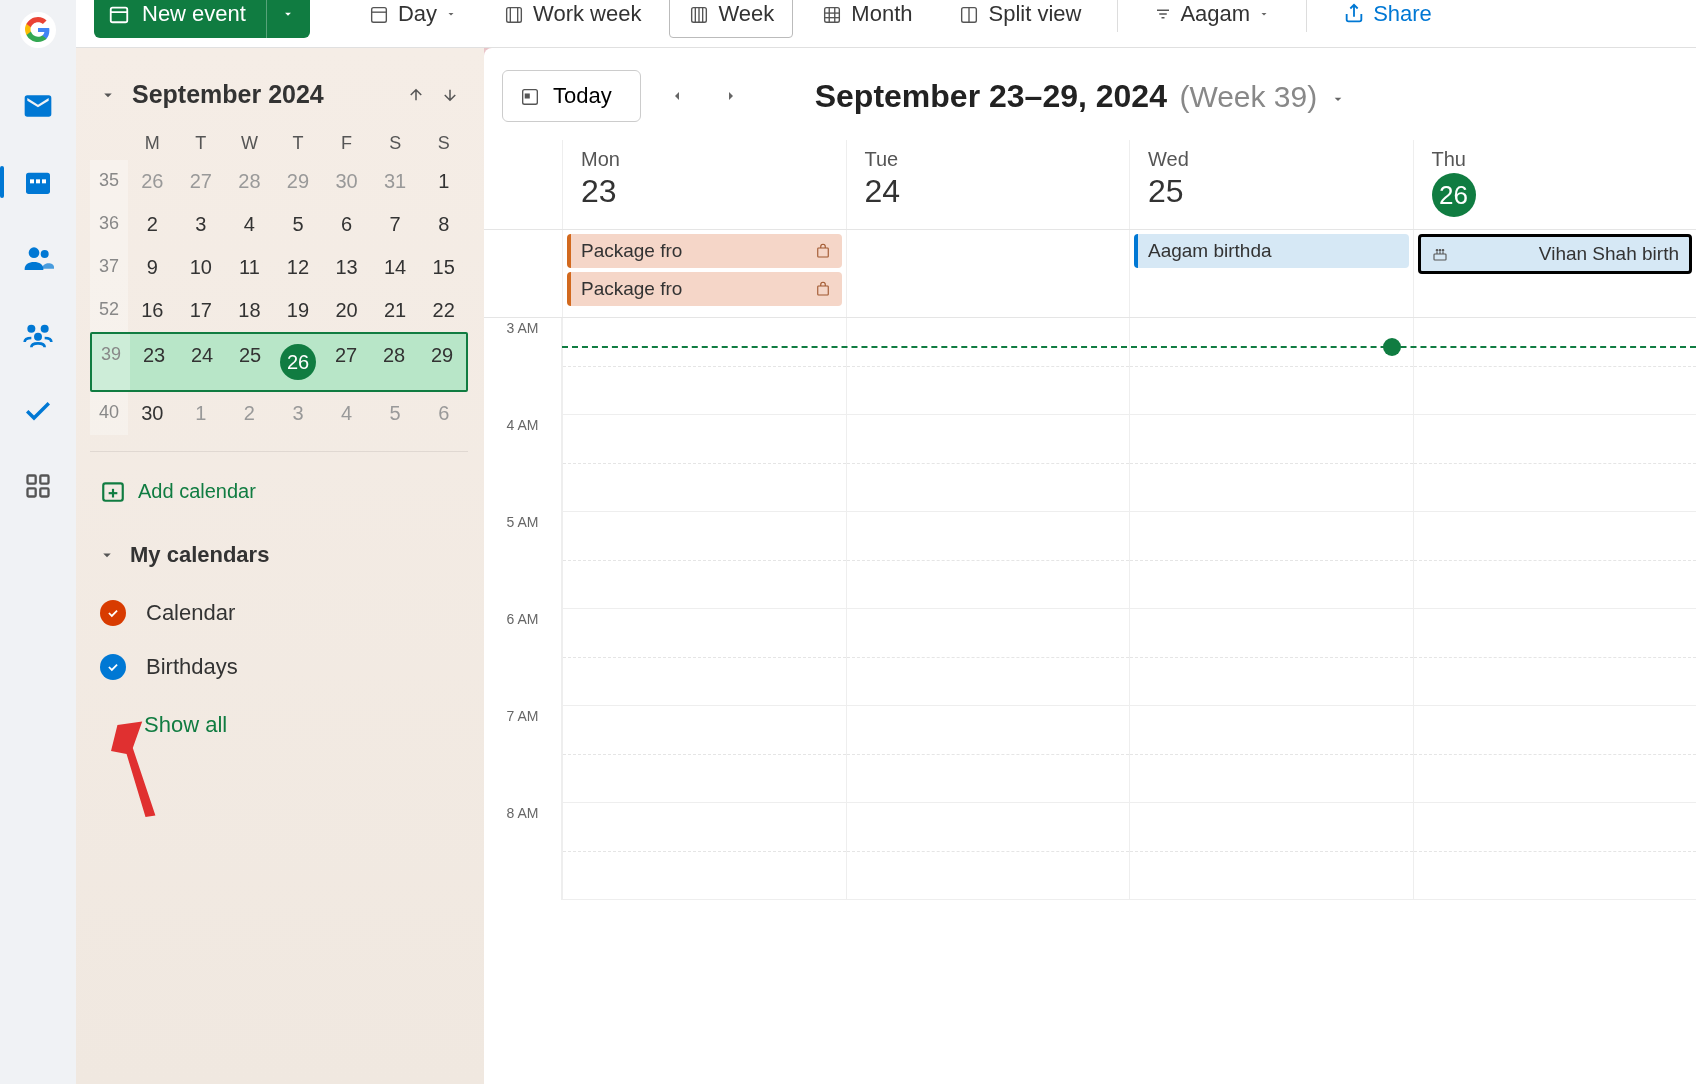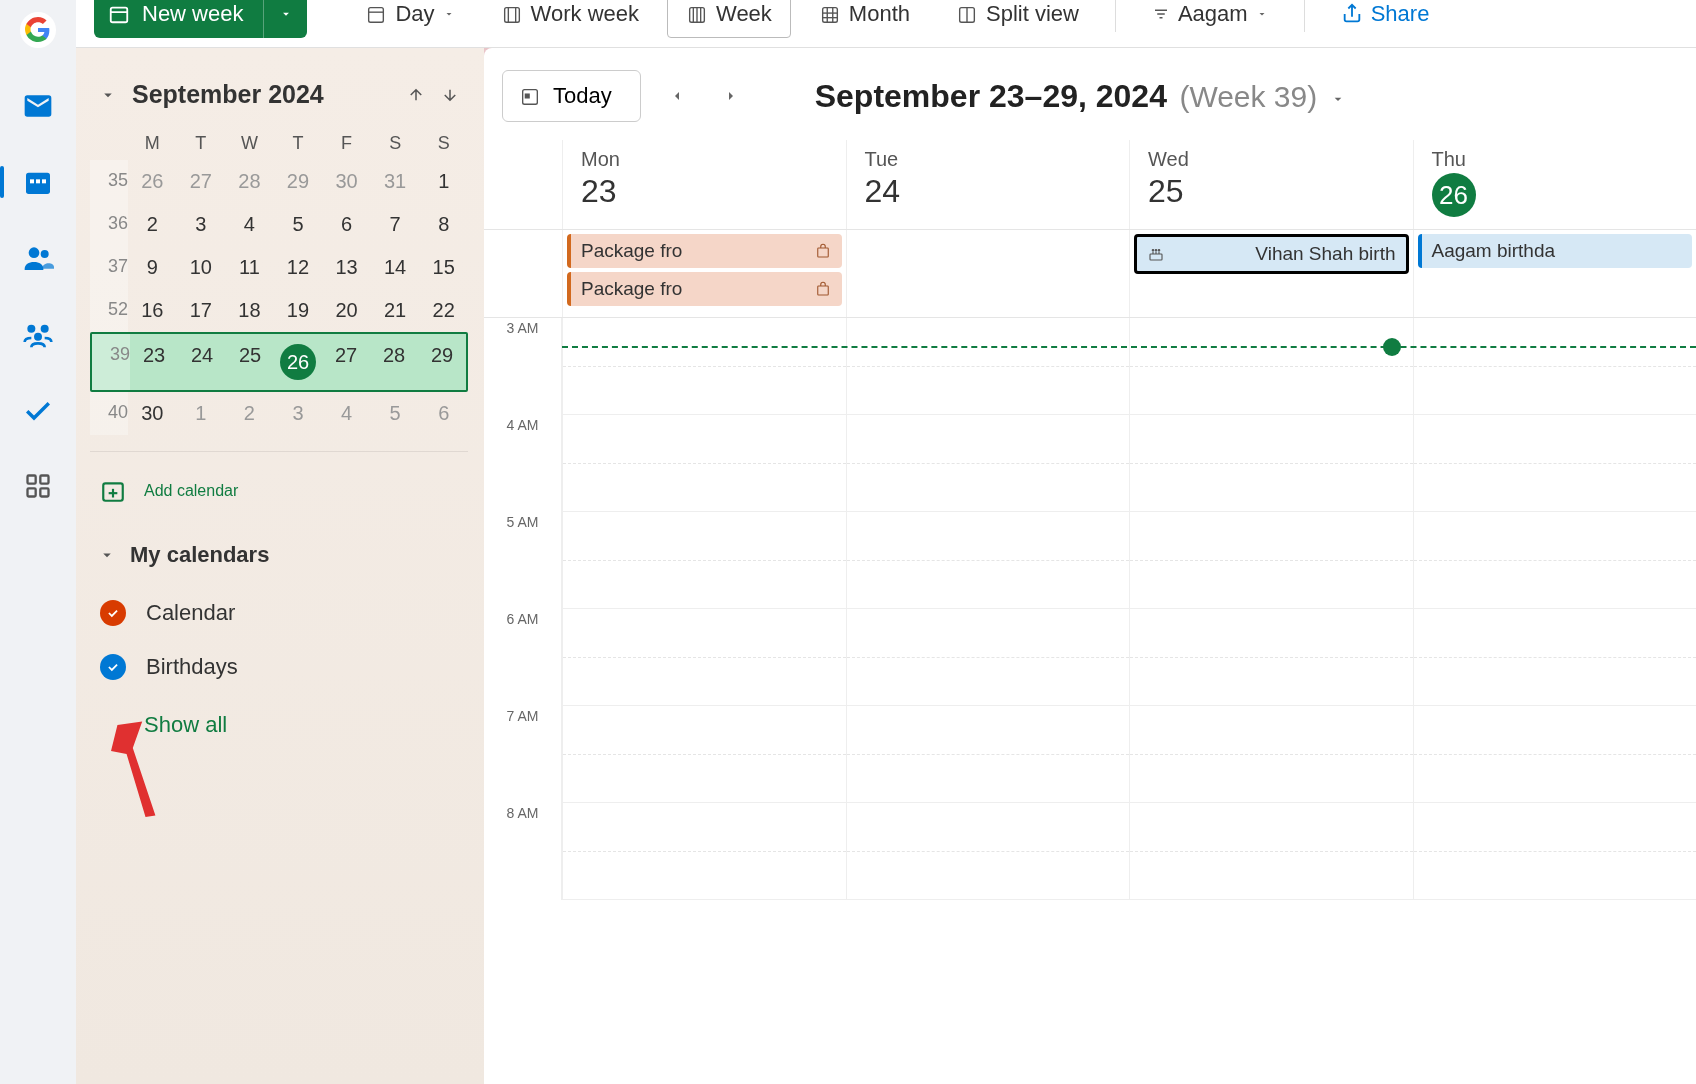--- a/index.html
+++ b/index.html
@@ -22,27 +22,27 @@
 .divider-v { width:1px; height:36px; background:#ddd; margin: 0 8px; }
 
 
 .sidebar { position: absolute; left: 76px; top: 48px; width: 408px; bottom: 0; background: linear-gradient(180deg, #f5ede6 0%, #f0e8e0 100%); padding: 20px 16px 8px 14px; overflow-y: auto; }
 .month-header { display:flex; align-items:center; gap: 14px; padding: 12px 8px 18px; }
 .month-title { font-size: 25px; font-weight: 600; color:#333; flex:1; }
 .chev { width:20px; height:20px; cursor:pointer; display:flex; align-items:center; justify-content:center; }
 .mini-cal { }
 .mini-row { display: grid; grid-template-columns: 38px repeat(7, 1fr); }
 .mini-head { text-align:center; font-size: 18px; color:#555; padding: 6px 0; }
-.mini-wk { text-align:right; font-size: 18px; color:#888; padding: 10px 0; background: rgba(255,255,255,0.3); }
+.mini-wk { text-align:center; font-size: 18px; color:#888; padding: 10px 0; background: rgba(255,255,255,0.3); }
 .mini-day { text-align:center; font-size: 20px; color:#333; padding: 10px 0; cursor:pointer; position:relative; }
 .mini-day.dim { color:#999; }
 .mini-row.sel { background: #b8e6c8; border: 2px solid #107c41; border-radius: 2px; }
 .mini-day.today { }
 .mini-day.today span { background:#107c41; color:#fff; border-radius:50%; width:36px; height:36px; display:inline-flex; align-items:center; justify-content:center; }
-.add-cal { display:flex; align-items:center; gap:18px; color:#107c41; font-size:16px; padding: 26px 10px 20px; cursor:pointer; border-top: 1px solid rgba(0,0,0,0.08); margin-top: 16px; }
+.add-cal { display:flex; align-items:center; gap:12px; color:#107c41; font-size:20px; padding: 26px 10px 20px; cursor:pointer; border-top: 1px solid rgba(0,0,0,0.08); margin-top: 16px; }
 .my-cals { display:flex; align-items:center; gap:14px; font-size:22px; font-weight:600; color:#333; padding: 18px 8px; cursor:pointer; }
 .cal-item { display:flex; align-items:center; gap:20px; padding: 14px 10px; font-size:22px; color:#333; cursor:pointer; }
 .cal-check { width:26px; height:26px; border-radius:50%; display:flex; align-items:center; justify-content:center; color:#fff; }
 .show-all { color:#107c41; font-size:22px; padding: 18px 10px 10px 54px; cursor:pointer; }
 
 
 .main { position: absolute; left: 484px; top: 48px; right: 0; bottom: 0; background: #fff; border-radius: 8px 0 0 0; display:flex; flex-direction:column; overflow:hidden; }
 .main-bg { position:absolute; left:484px; top:48px; right:0; height:14px; background: linear-gradient(90deg, #e9c5c9, #d4e8a8, #a8c8e8); }
 .main-header { display:flex; align-items:center; padding: 22px 18px 18px; gap: 18px; }
 .today-btn { border:1px solid #ccc; border-radius:6px; padding: 12px 28px 12px 16px; font-size:22px; display:flex; align-items:center; gap:12px; cursor:pointer; }
@@ -135,21 +135,21 @@
   </div>
 </div>
 
 <div class="toolbar">
   <div class="new-event">
     <div class="new-event-main">
       <svg width="22" height="22" viewBox="0 0 24 24" fill="none" stroke="#fff" stroke-width="2">
           <rect x="3" y="5" width="18" height="16" rx="2"></rect>
           <line x1="3" y1="10" x2="21" y2="10"></line>
         </svg>
-      <span>New week</span>
+      <span>New event</span>
     </div>
     <div class="new-event-drop">
       <svg width="14" height="14" viewBox="0 0 24 24" fill="#fff">
           <path d="M7 10l5 5 5-5z"></path>
         </svg>
     </div>
   </div>
   <div style="width:20px"></div>
   <div class="view-btn">
     <svg width="22" height="22" viewBox="0 0 24 24" fill="none" stroke="#555" stroke-width="1.5">
@@ -409,36 +409,36 @@
         <div class="event-pill">
           <span>Package fro</span>
           <svg class="pkg-icon" viewBox="0 0 24 24" fill="none" stroke="#a0572e" stroke-width="1.5">
             <rect x="5" y="8" width="14" height="12" rx="1"></rect>
             <path d="M9 8V6a3 3 0 016 0v2"></path>
           </svg>
         </div>
       </div>
       <div class="allday-cell"></div>
       <div class="allday-cell">
+        <div class="event-pill blue">
+          <span>Aagam birthda</span>
+        </div>
+      </div>
+      <div class="allday-cell">
         <div class="event-pill selected">
           <svg class="pkg-icon" viewBox="0 0 24 24" fill="none" stroke="#555" stroke-width="1.5">
             <rect x="4" y="12" width="16" height="8" rx="1"></rect>
             <path d="M8 12V9M12 12V9M16 12V9"></path>
             <circle cx="8" cy="7" r="1" fill="#555"></circle>
             <circle cx="12" cy="7" r="1" fill="#555"></circle>
             <circle cx="16" cy="7" r="1" fill="#555"></circle>
           </svg>
           <span>Vihan Shah birth</span>
         </div>
       </div>
-      <div class="allday-cell">
-        <div class="event-pill blue">
-          <span>Aagam birthda</span>
-        </div>
-      </div>
     </div>
 
   <div class="time-grid">
     <div class="now-line"></div>
     <div class="now-dot"></div>
     <div id="time-rows">
         <div class="time-row">
      <div class="time-label">3 AM</div>
      <div class="time-cell"></div>
      <div class="time-cell"></div>

